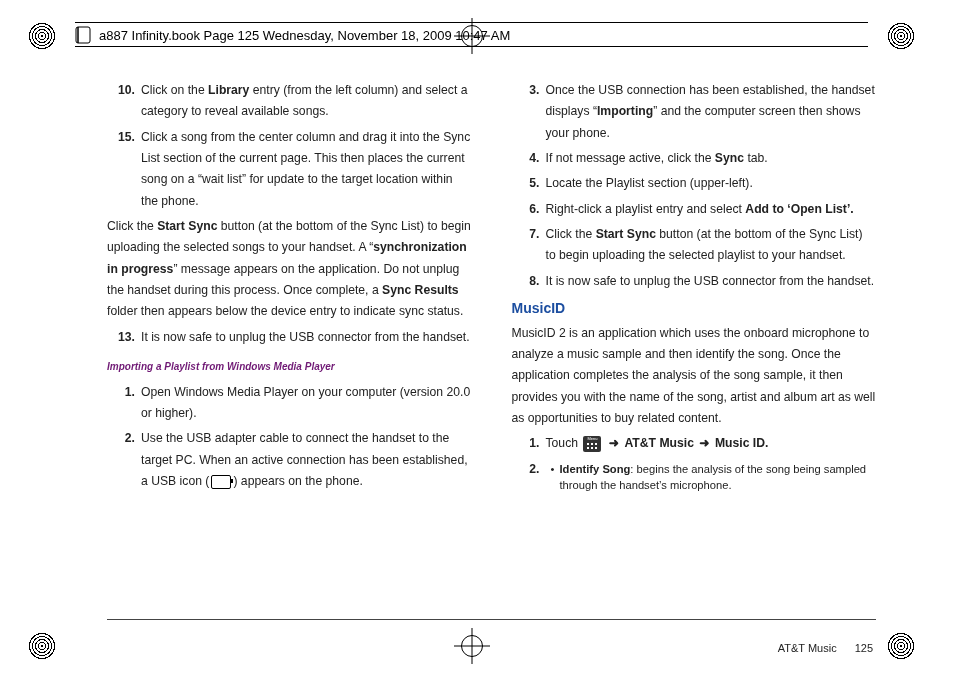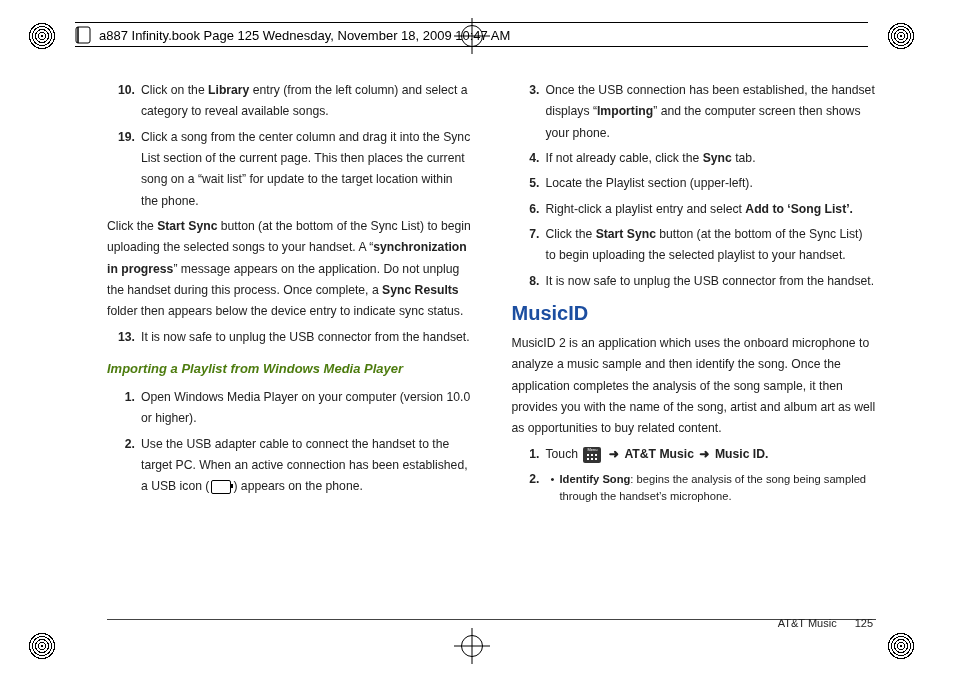--- a/index.html
+++ b/index.html
@@ -20,28 +20,28 @@
 .crosshair .ring{position:absolute;left:3px;top:3px;right:3px;bottom:3px;border:1px solid #000;border-radius:50%}
 .ch-top{top:22px;left:50%;transform:translateX(-50%)}
 .ch-bottom{bottom:22px;left:50%;transform:translateX(-50%)}
 .content{position:absolute;top:80px;left:107px;right:67px;bottom:70px;display:flex;gap:40px;font-size:12.2px;line-height:1.75;color:#222}
 .col{flex:1;min-width:0}
 ol.numbered{list-style:none;margin:0;padding:0}
 ol.numbered>li{display:flex;margin-bottom:4px}
 ol.numbered>li .num{width:28px;flex-shrink:0;font-weight:bold;text-align:right;padding-right:6px}
 ol.numbered>li .body{flex:1}
 .b{font-weight:bold}
-.subhead-italic{color:#4d7c0f;font-weight:bold;font-style:italic;font-size:13px;margin:10px 0 6px 0}
-.subhead-color{color:#1c4ea0;font-weight:bold;font-size:20px;margin:0 0 2px 0}
+.subhead-italic{color:#701a75;font-weight:bold;font-style:italic;font-size:10px;margin:10px 0 6px 0}
+.subhead-color{color:#1c4ea0;font-weight:bold;font-size:14px;margin:0 0 2px 0}
 .para{margin:0 0 4px 0}
 .bullets{list-style:none;margin:2px 0 0 0;padding:0}
 .bullets>li{display:flex;font-size:11.2px;line-height:1.5}
 .bullets>li .dot{width:14px;flex-shrink:0;text-align:center}
 .footer-line{position:absolute;left:107px;right:67px;bottom:62px;border-top:1px solid #444}
-.footer-text{position:absolute;right:70px;bottom:53px;font-size:11px;color:#222}
+.footer-text{position:absolute;right:70px;bottom:28px;font-size:11px;color:#222}
 .footer-text .sect{margin-right:18px}
 .usb-icon{display:inline-block;width:18px;height:12px;border:1px solid #000;border-radius:2px;vertical-align:middle;position:relative;margin:0 2px}
 .usb-icon:after{content:"";position:absolute;right:-3px;top:3px;width:2px;height:4px;background:#000}
 .menu-icon{display:inline-block;width:18px;height:16px;background:#333;border-radius:2px;vertical-align:middle;position:relative;margin:0 2px}
 .menu-icon:before{content:"Menu";position:absolute;top:0;left:0;right:0;font-size:4px;color:#fff;text-align:center;line-height:5px}
 .menu-icon:after{content:"";position:absolute;left:3px;right:3px;top:6px;bottom:2px;background-image:radial-gradient(circle,#fff 0.8px,transparent 0.8px);background-size:4px 4px}
 .arrow{font-weight:bold;margin:0 2px}
 </style>
 </head>
 <body>
@@ -70,61 +70,61 @@
   </div>
 
   <div class="content">
     <div class="col">
       <ol class="numbered">
         <li>
             <span class="num">10.</span>
             <span class="body"><span>Click on the </span><span class="b">Library</span><span> entry (from the left column) and select a category to reveal available songs.</span></span>
           </li>
         <li>
-            <span class="num">19.</span>
+            <span class="num">15.</span>
             <span class="body">Click a song from the center column and drag it into the Sync List section of the current page. This then places the current song on a “wait list” for update to the target location within the phone.</span>
           </li>
         <li>
             <span class="body"><span>Click the </span><span class="b">Start Sync</span><span> button (at the bottom of the Sync List) to begin uploading the selected songs to your handset. A “</span><span class="b">synchronization in progress</span><span>” message appears on the application. Do not unplug the handset during this process. Once complete, a </span><span class="b">Sync Results</span><span> folder then appears below the device entry to indicate sync status.</span></span>
           </li>
         <li>
             <span class="num">13.</span>
             <span class="body">It is now safe to unplug the USB connector from the handset.</span>
           </li>
       </ol>
       <div class="subhead-italic">Importing a Playlist from Windows Media Player</div>
       <ol class="numbered">
         <li>
             <span class="num">1.</span>
-            <span class="body">Open Windows Media Player on your computer (version 10.0 or higher).</span>
+            <span class="body">Open Windows Media Player on your computer (version 20.0 or higher).</span>
           </li>
         <li>
             <span class="num">2.</span>
             <span class="body"><span>Use the USB adapter cable to connect the handset to the target PC. When an active connection has been established, a USB icon (</span><span class="usb-icon"></span><span>) appears on the phone.</span></span>
           </li>
       </ol>
     </div>
 
     <div class="col">
       <ol class="numbered">
         <li>
             <span class="num">3.</span>
             <span class="body"><span>Once the USB connection has been established, the handset displays “</span><span class="b">Importing</span><span>” and the computer screen then shows your phone.</span></span>
           </li>
         <li>
             <span class="num">4.</span>
-            <span class="body"><span>If not already cable, click the </span><span class="b">Sync</span><span> tab.</span></span>
+            <span class="body"><span>If not message active, click the </span><span class="b">Sync</span><span> tab.</span></span>
           </li>
         <li>
             <span class="num">5.</span>
             <span class="body">Locate the Playlist section (upper-left).</span>
           </li>
         <li>
             <span class="num">6.</span>
-            <span class="body"><span>Right-click a playlist entry and select </span><span class="b">Add to ‘Song List’.</span><span></span></span>
+            <span class="body"><span>Right-click a playlist entry and select </span><span class="b">Add to ‘Open List’.</span><span></span></span>
           </li>
         <li>
             <span class="num">7.</span>
             <span class="body"><span>Click the </span><span class="b">Start Sync</span><span> button (at the bottom of the Sync List) to begin uploading the selected playlist to your handset.</span></span>
           </li>
         <li>
             <span class="num">8.</span>
             <span class="body">It is now safe to unplug the USB connector from the handset.</span>
           </li>
       </ol>

